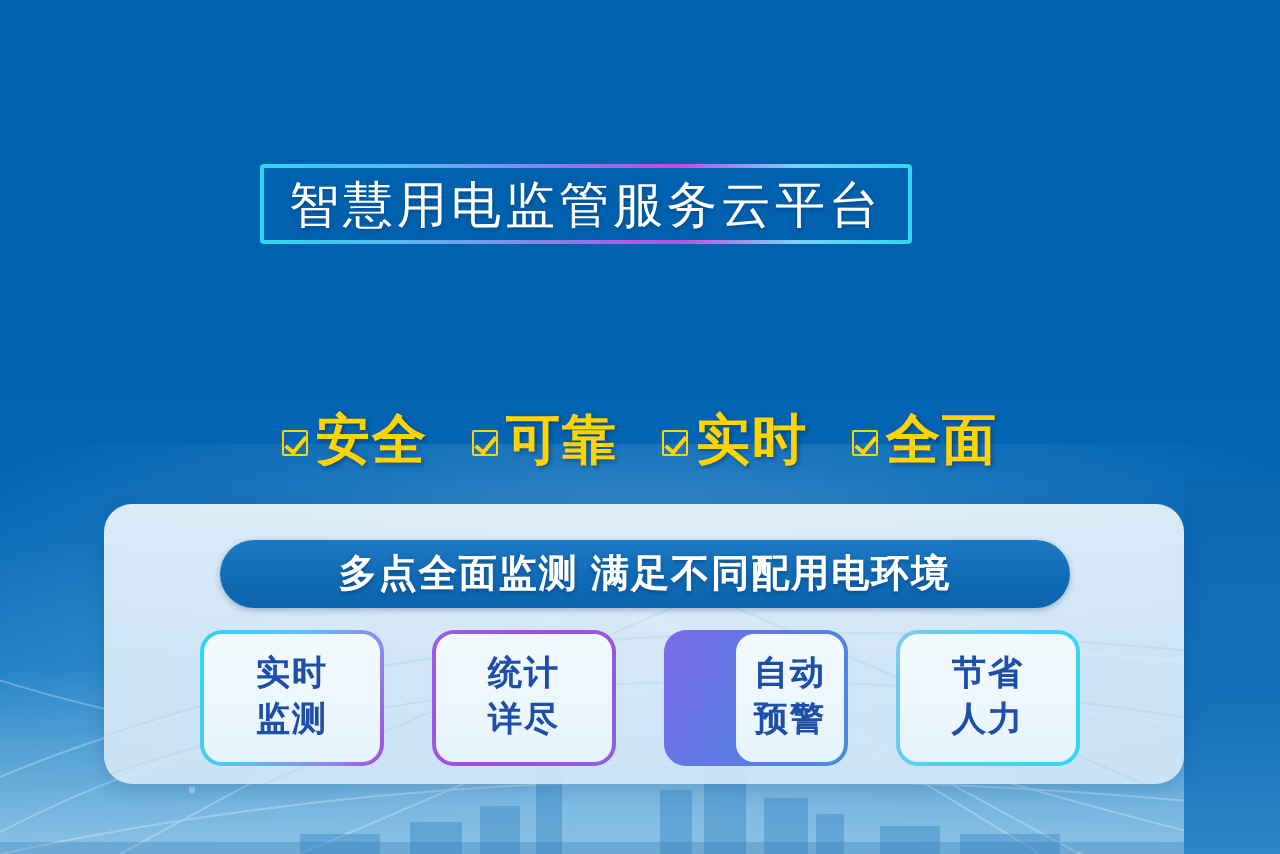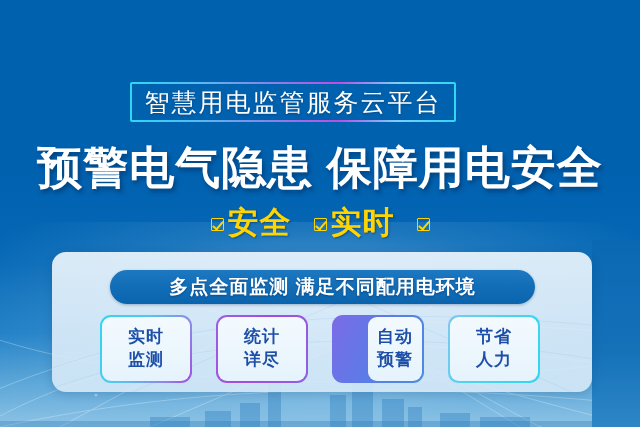--- a/index.html
+++ b/index.html
@@ -67,21 +67,21 @@
     border:1.6px solid #FFD400; border-radius:1px;
     position:relative; margin-top:2px;
   }
   .check-box::after {
     content:""; position:absolute; left:3px; top:0px;
     width:4px; height:9px;
     border-right:2px solid #FFD400; border-bottom:2px solid #FFD400;
     transform:rotate(40deg);
   }
   .check-label {
-    color:#FFD400; font-size:31px; font-weight:bold; letter-spacing:1px;
+    color:#FFD400; font-size:27px; font-weight:bold; letter-spacing:1px;
     white-space:nowrap; text-shadow:1px 1px 2px rgba(0,35,80,.45);
   }
 
   
   #panel {
     position:absolute; left:52px; top:252px; width:540px; height:140px;
     border-radius:14px;
     background:linear-gradient(180deg,rgba(234,244,252,.93) 0%,rgba(223,238,250,.92) 45%,rgba(215,234,248,.88) 100%);
     box-shadow:0 2px 10px rgba(0,45,95,.18);
     overflow:hidden;
@@ -171,33 +171,37 @@
   </svg>
 
   <div class="bg-rightblock"></div>
 
   <div id="title-box">
     <div class="inner">
       <span id="title-text">智慧用电监管服务云平台</span>
     </div>
   </div>
 
-  <div id="headline">预警电气隐患 保障用电安全</div>
 
   <div id="checklist">
     <div class="check-item">
       <span class="check-box"></span>
       <span class="check-label">安全</span>
     </div>
     <div class="check-item">
       <span class="check-box"></span>
+      <span class="check-label">可靠</span>
+    </div>
+    <div class="check-item">
+      <span class="check-box"></span>
       <span class="check-label">实时</span>
     </div>
     <div class="check-item">
       <span class="check-box"></span>
+      <span class="check-label">全面</span>
     </div>
   </div>
 
   <div id="panel">
     <svg class="panel-net" viewBox="0 0 540 140" preserveAspectRatio="none">
       <g stroke="#9FC8E8" stroke-width="1" fill="none" opacity="0.6">
         <path d="M-10,140 C120,90 330,70 560,110"></path>
         <path d="M-10,120 C150,60 360,55 560,75"></path>
         <path d="M80,140 L300,45 L520,140"></path>
       </g>
@@ -224,21 +228,21 @@
       </div>
     </div>
 
     <div class="card" style="background:linear-gradient(115deg,#7B6BE8 0%,#5C7BE6 50%,#4A8CE2 100%);padding-left:36px;">
       <div class="card-inner">
         <span class="card-line">自动</span>
         <span class="card-line">预警</span>
       </div>
     </div>
 
-    <div class="card" style="background:linear-gradient(115deg,#7FC9EE 0%,#4FD2F0 45%,#2ED7F2 100%);border-radius:10px;">
+    <div class="card" style="background:linear-gradient(115deg,#7FC9EE 0%,#4FD2F0 45%,#2ED7F2 100%);">
       <div class="card-inner">
         <span class="card-line">节省</span>
         <span class="card-line">人力</span>
       </div>
     </div>
 
   </div>
 
 </div>
 

